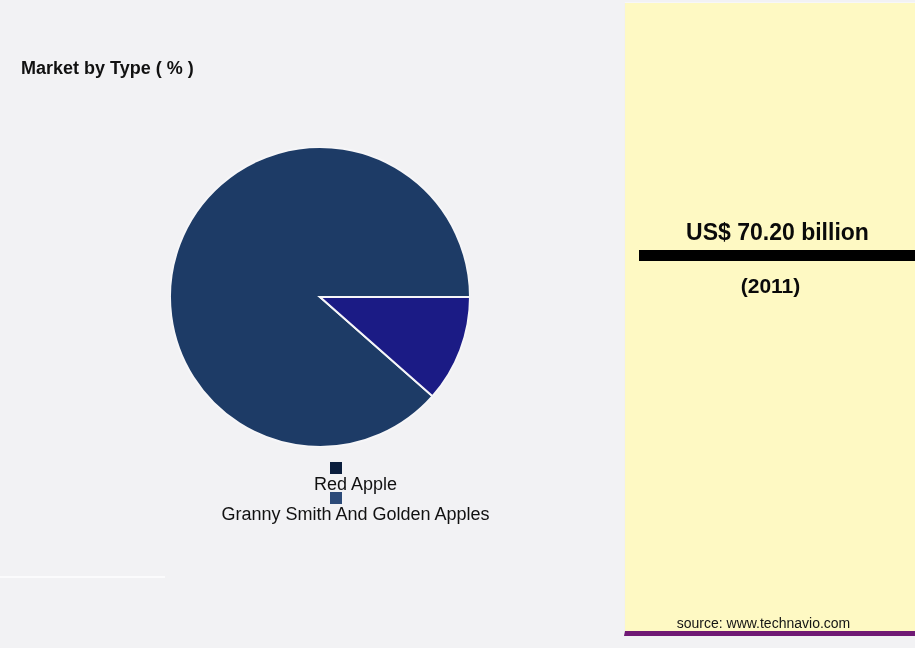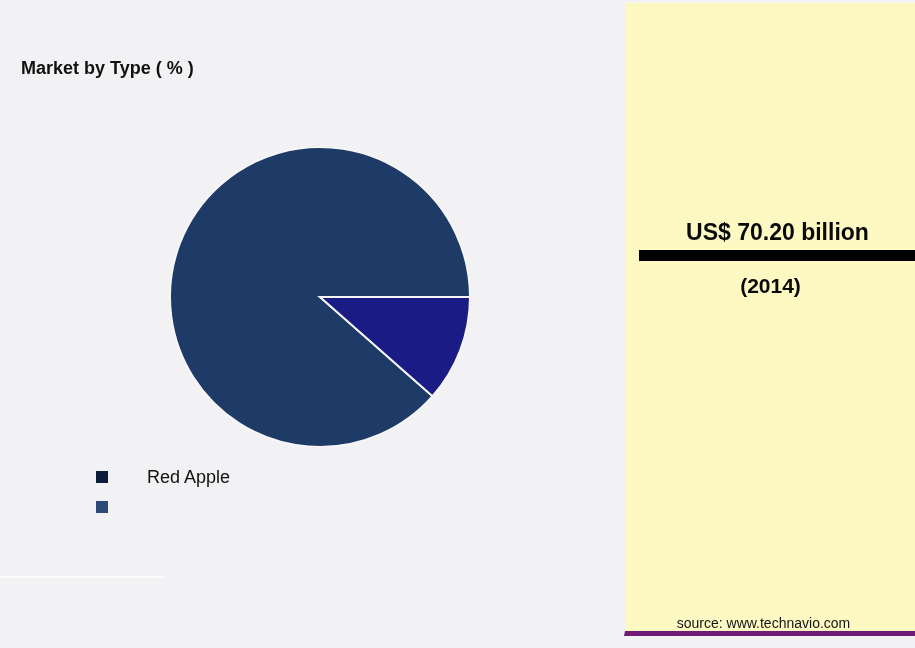--- a/index.html
+++ b/index.html
@@ -71,20 +71,21 @@
   .legend {
     position: absolute;
     left: 96px;
     top: 462px;
     width: 480px;
   }
   .legend-row {
     display: flex;
     align-items: center;
     height: 30px;
+    flex-direction: column;
   }
   .legend-swatch {
     width: 12px;
     height: 12px;
     flex: 0 0 12px;
     margin-right: 0px;
   }
   .legend-label {
     margin-left: 39px;
     font-size: 18px;
@@ -179,32 +180,33 @@
       </svg>
     </div>
 
     <div class="legend">
       <div class="legend-row">
         <span class="legend-swatch" style="background: rgb(11, 30, 61);"></span>
         <span class="legend-label">Red Apple</span>
       </div>
       <div class="legend-row">
         <span class="legend-swatch" style="background: rgb(44, 74, 120);"></span>
+        <span class="legend-label">Granny Smith And Golden Apples</span>
       </div>
     </div>
 
     <div class="faint-rule"></div>
   </div>
 
   <div class="right-panel">
 
     <div class="kpi-value">US$ 70.20 billion</div>
 
     <div class="kpi-rule"></div>
 
     <div class="kpi-caption">
-      <span>(2014)</span>
+      <span>(2011)</span>
     </div>
 
     <div class="source">source: www.technavio.com</div>
   </div>
 
 </div>
 
 </body></html>

